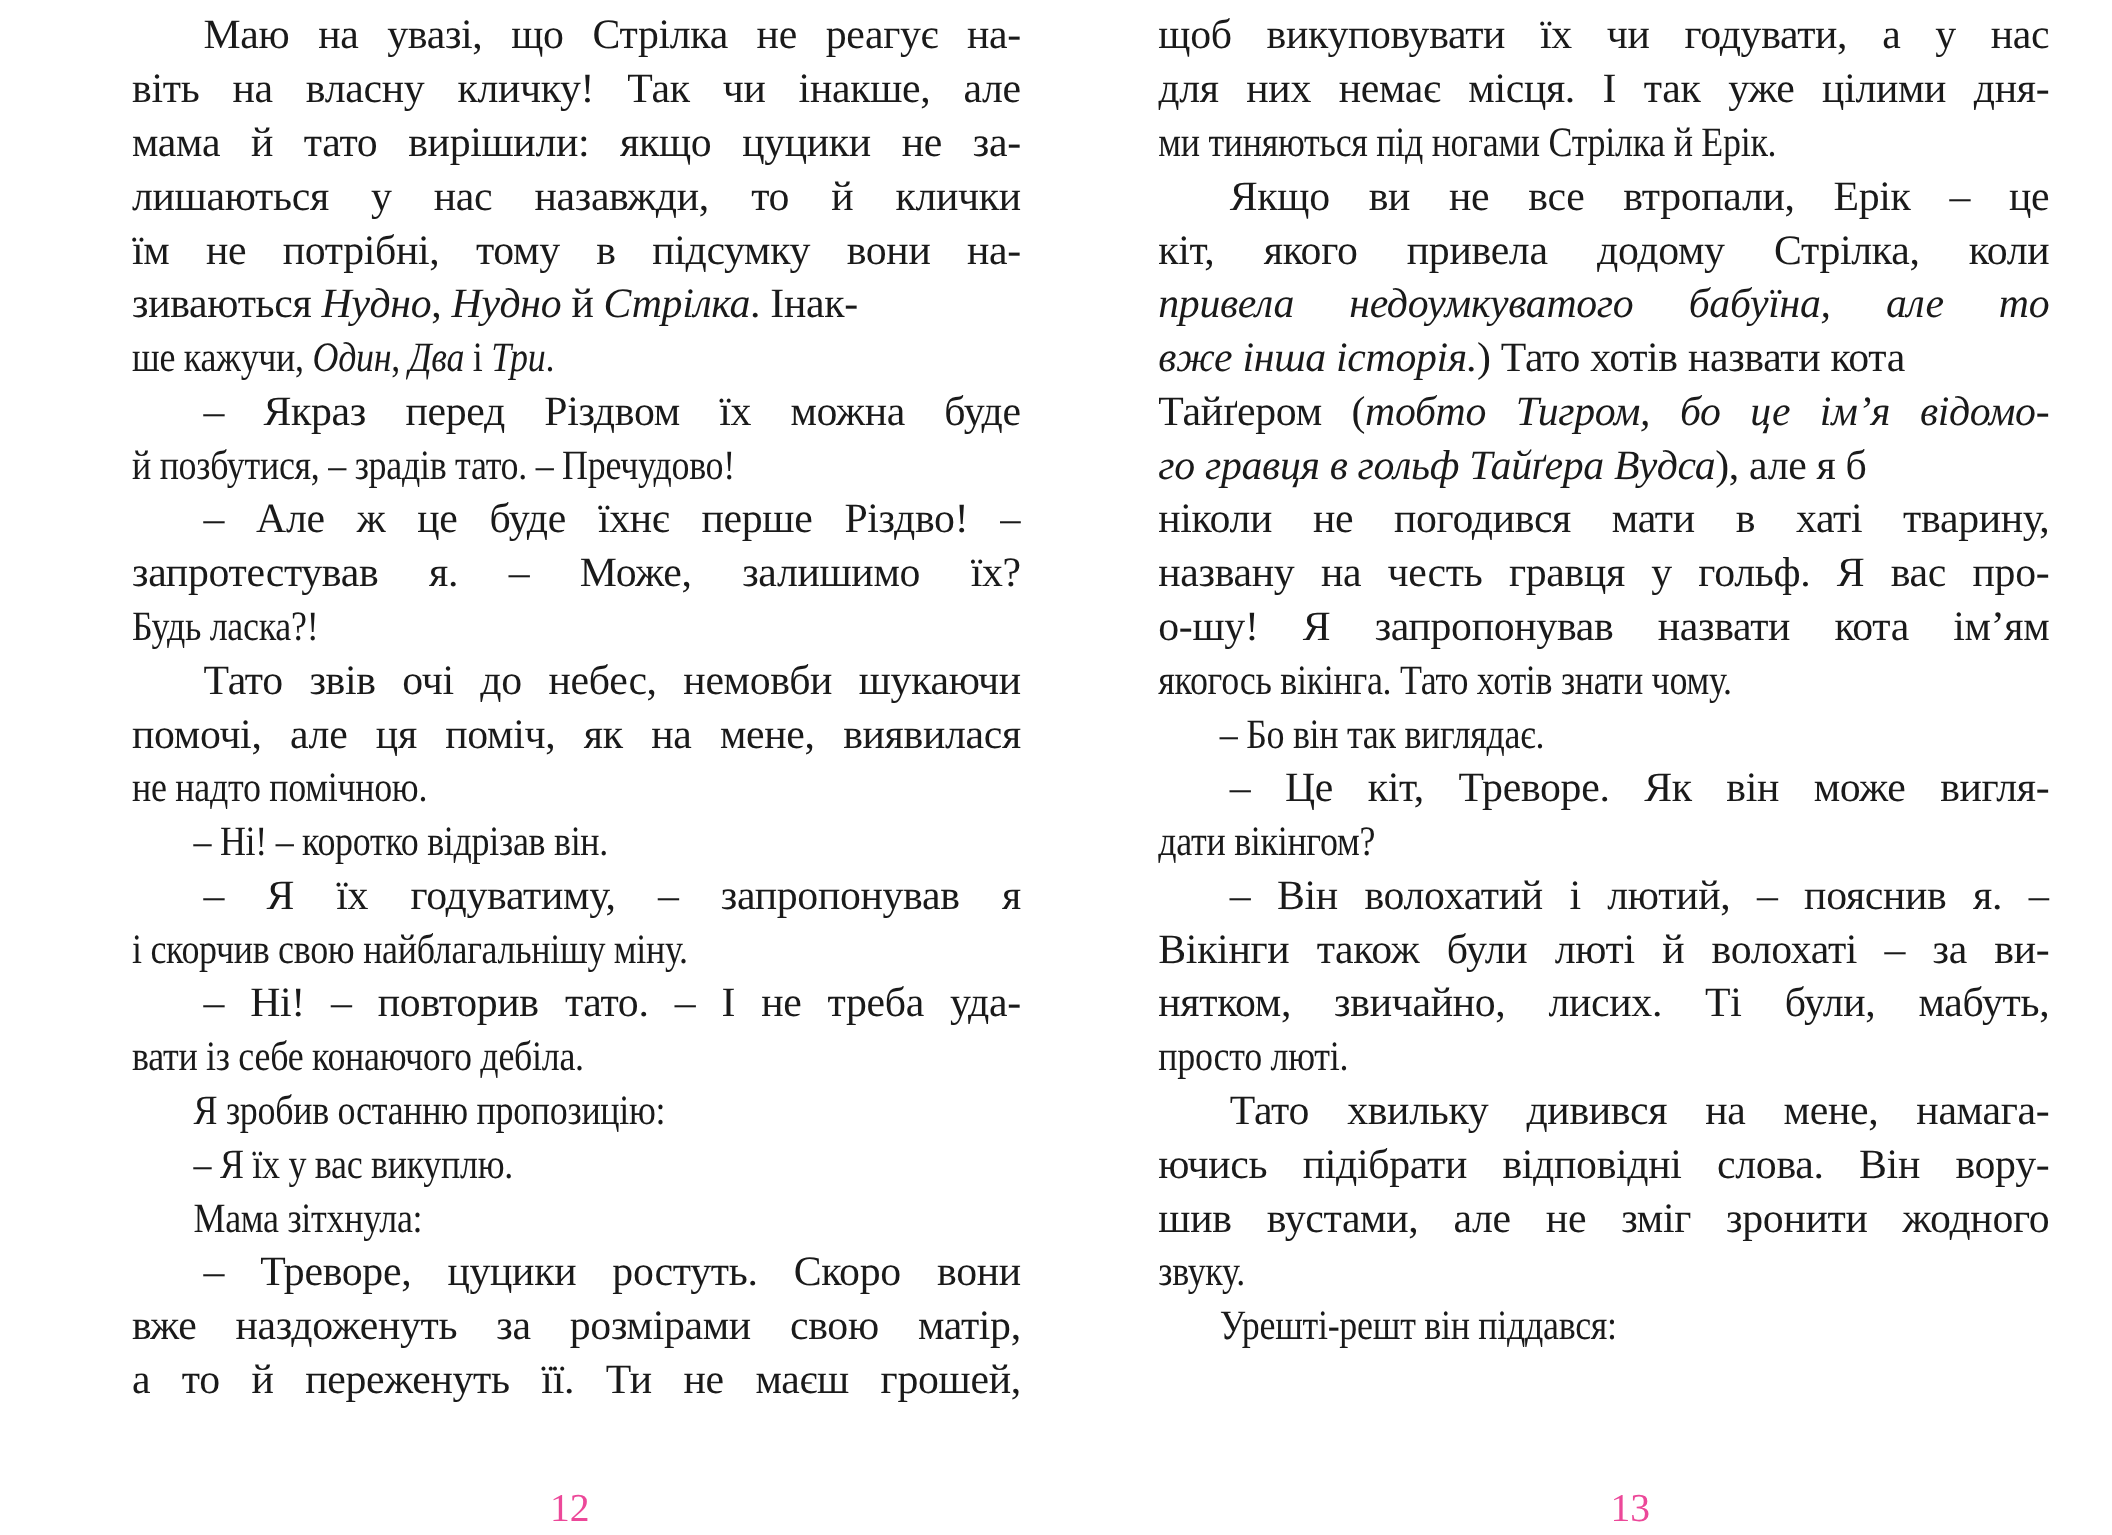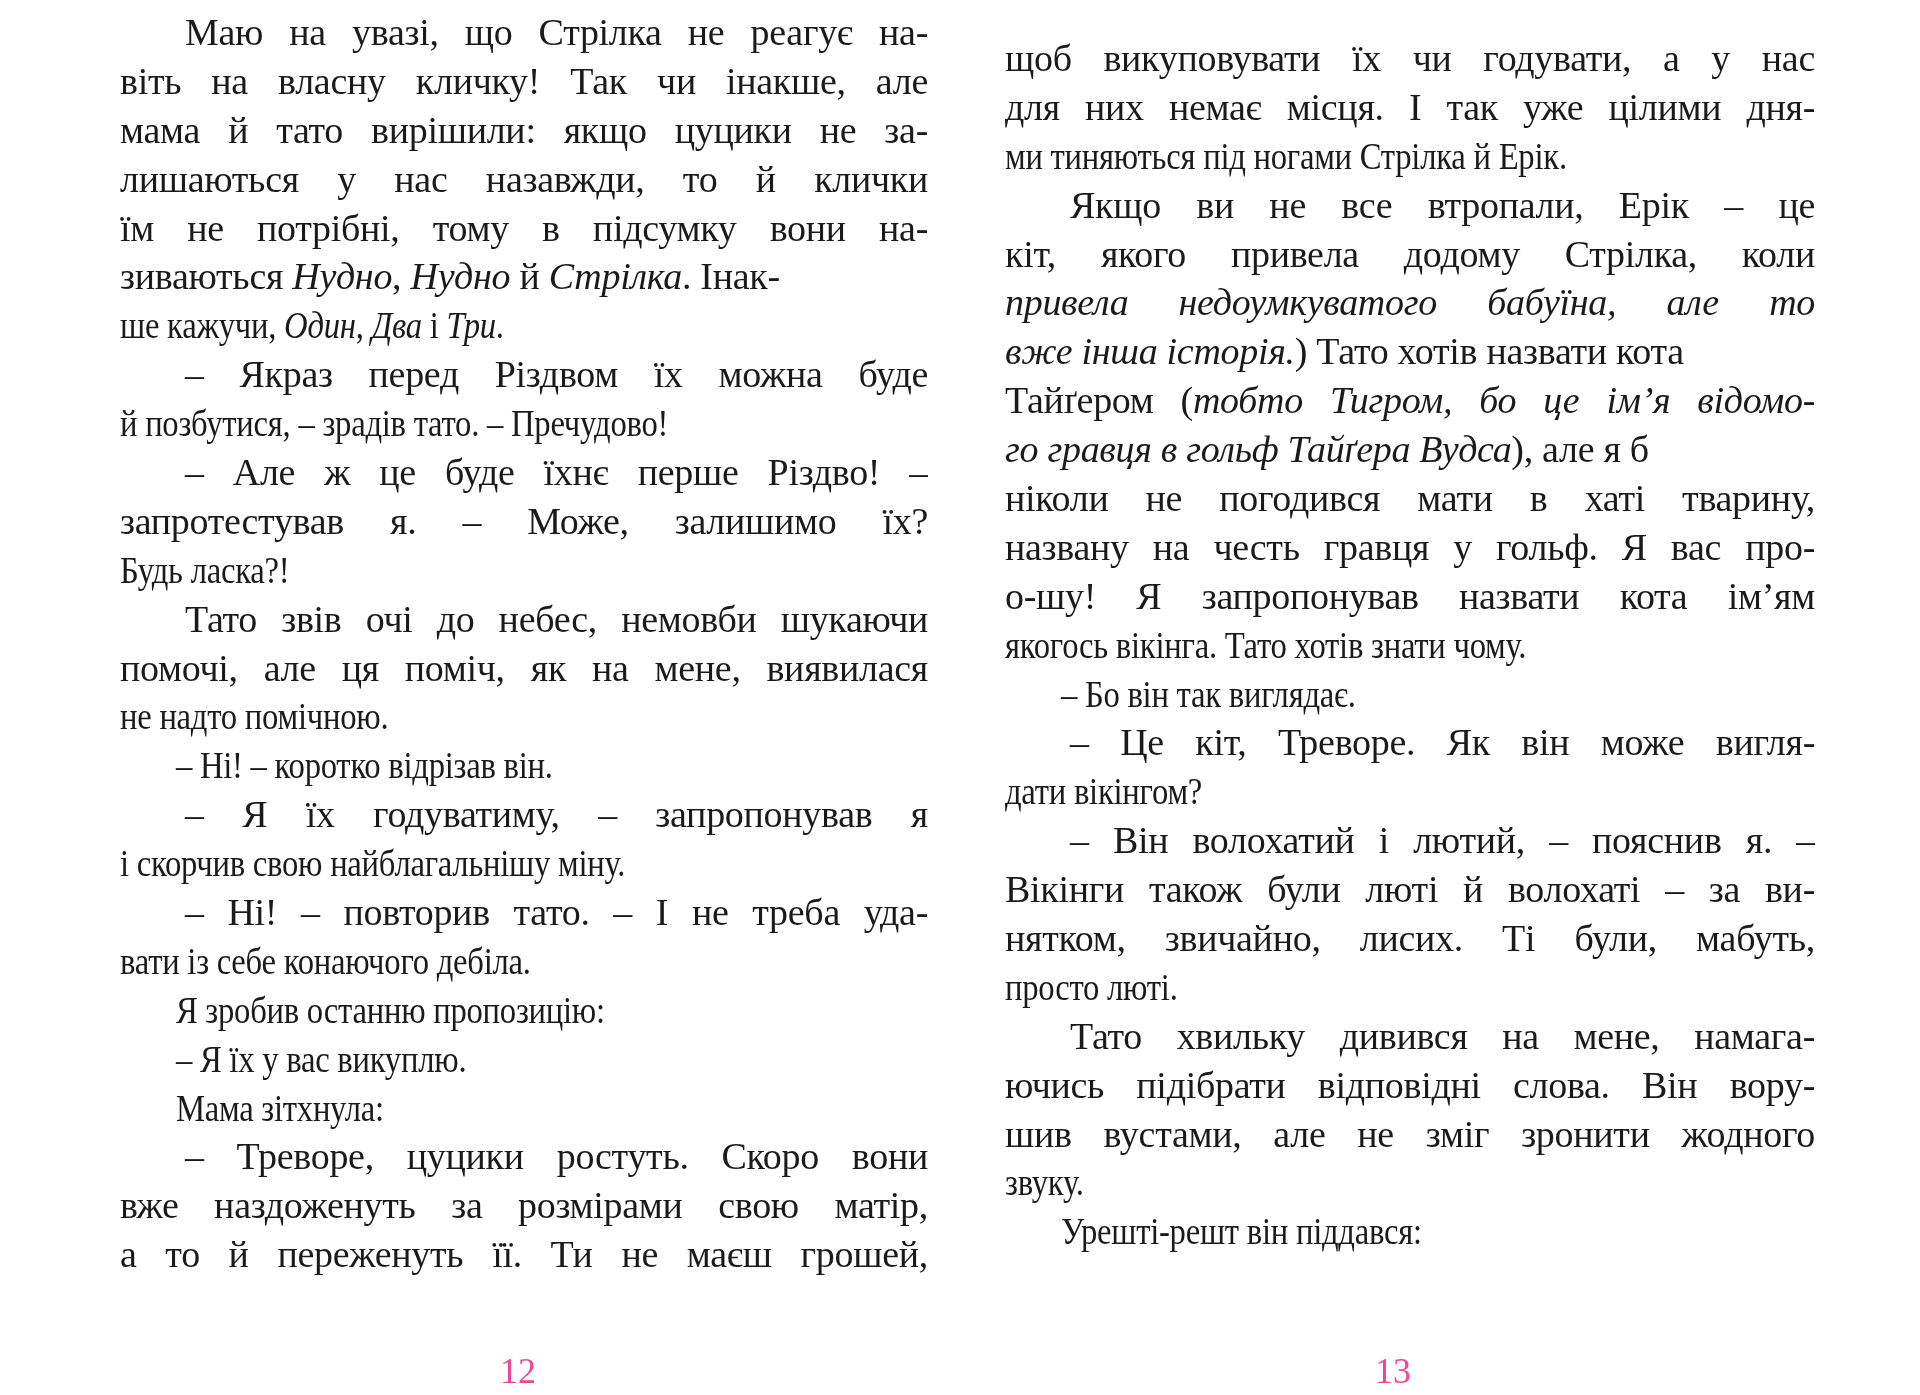--- a/index.html
+++ b/index.html
@@ -2,33 +2,33 @@
 <html><head>
 <meta charset="utf-8">
 <style>
   html, body { margin: 0; padding: 0; }
   body {
     width: 1920px; height: 1395px; background: #ffffff; position: relative; overflow: hidden;
     font-family: "Liberation Serif", "DejaVu Serif", serif; color: #1a1a1a;
   }
   .page { position: absolute; top: 8px; }
   .page.left { left: 120px; width: 808px; }
-  .page.right { left: 1005px; width: 810px; margin-top: 26px; }
+  .page.right { left: 1053px; width: 810px; }
   .line {
     height: 48.9px; line-height: 48.9px; font-size: 38px; white-space: nowrap;
     transform-origin: left center; letter-spacing: -0.3px;
   }
   .line.just { text-align: justify; text-align-last: justify; white-space: normal; overflow: hidden; font-family: Liberation Serif, serif; }
   .line.indent { padding-left: 65px; }
   .it { font-style: italic; }
   .pagenum {
     position: absolute; top: 1349px; font-size: 36px; line-height: 44px; color: #ec4899;
   }
   .pagenum.left { left: 500px; }
-  .pagenum.right { left: 1375px; }
+  .pagenum.right { left: 1464px; }
 </style>
 </head>
 <body>
 
 <div class="page left">
     <div class="line just indent"><span>Маю на увазі, що Стрілка не реагує на-</span></div>
     <div class="line just"><span>віть на власну кличку! Так чи інакше, але</span></div>
     <div class="line just"><span>мама й тато вирішили: якщо цуцики не за-</span></div>
     <div class="line just"><span>лишаються у нас назавжди, то й клички</span></div>
     <div class="line just"><span>їм не потрібні, тому в підсумку вони на-</span></div>

